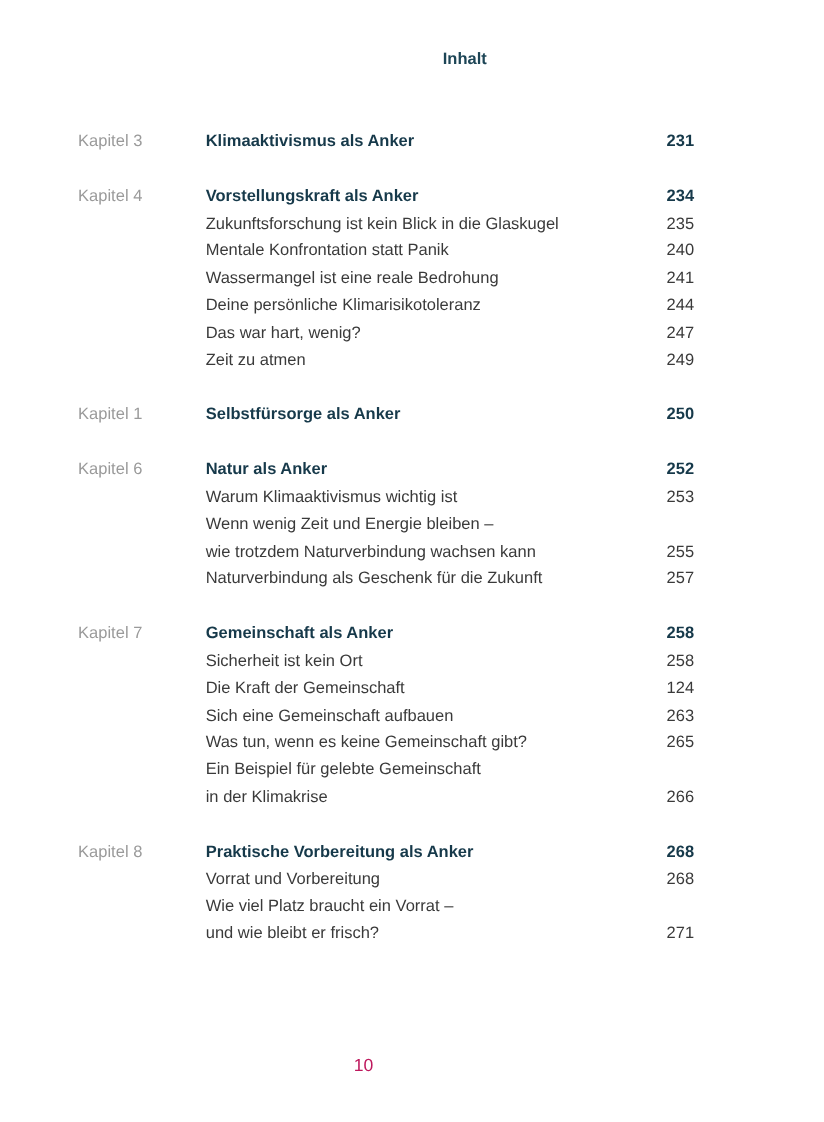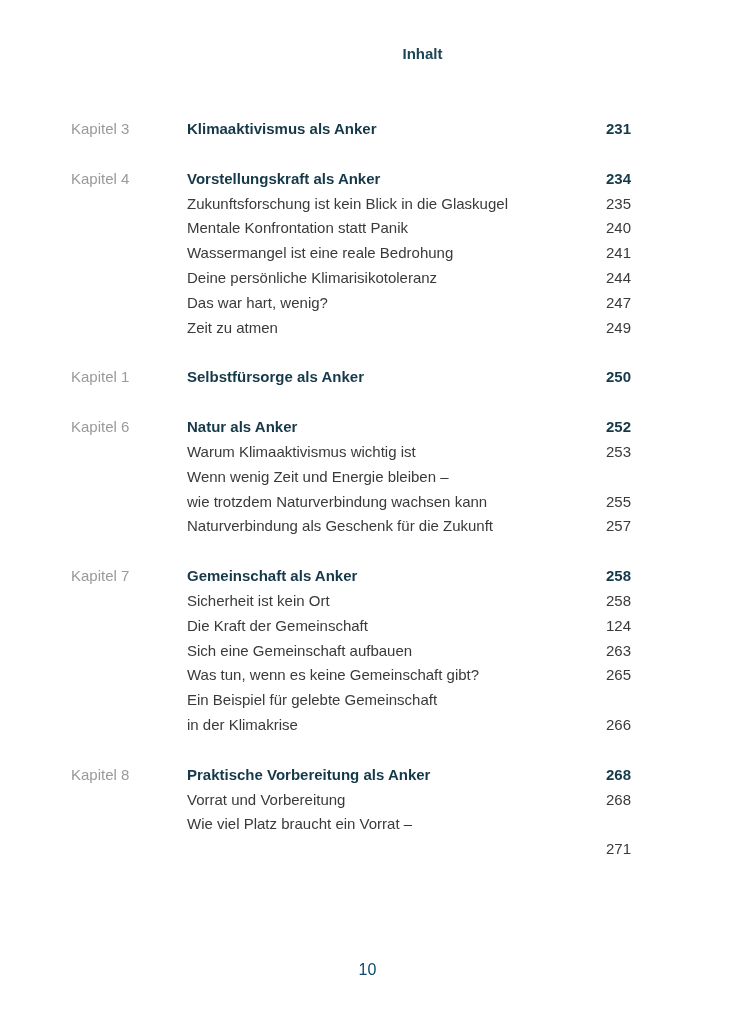--- a/index.html
+++ b/index.html
@@ -9,21 +9,21 @@
             font-size: 15px; font-weight: bold; color: #1d4556; margin-left: 48px; }
   .toc { position: absolute; top: 117px; left: 0; width: 749px; }
   .chapter { margin-bottom: 25px; }
   .row { position: relative; height: 24.8px; line-height: 24.8px; font-size: 15px; }
   .kap { position: absolute; left: 71px; color: #9a9a9a; font-weight: normal; }
   .title { position: absolute; left: 187px; white-space: nowrap; text-align: right; }
   .page { position: absolute; right: 118px; text-align: right; }
   .row.main .title, .row.main .page { font-weight: bold; color: #16394a; }
   .row.sub .title, .row.sub .page { color: #3a3a3a; }
   .footer { position: absolute; top: 961px; left: 0; width: 661px; text-align: center;
-            font-size: 16px; color: #0c4a6e; margin-left: 37px; }
+            font-size: 16px; color: #be185d; }
 </style>
 </head>
 <body>
 
 <div class="header">Inhalt</div>
 
 <div class="toc" id="toc">
     <div class="chapter">
       <div class="row main">
         <span class="kap">Kapitel 3</span>
@@ -128,18 +128,19 @@
         <span class="page">268</span>
       </div>
       <div class="row sub">
         <span class="title">Vorrat und Vorbereitung</span>
         <span class="page">268</span>
       </div>
       <div class="row sub">
         <span class="title">Wie viel Platz braucht ein Vorrat –</span>
       </div>
       <div class="row sub">
+        <span class="title">und wie bleibt er frisch?</span>
         <span class="page">271</span>
       </div>
     </div>
   </div>
 
 <div class="footer">10</div>
 
 </body></html>

